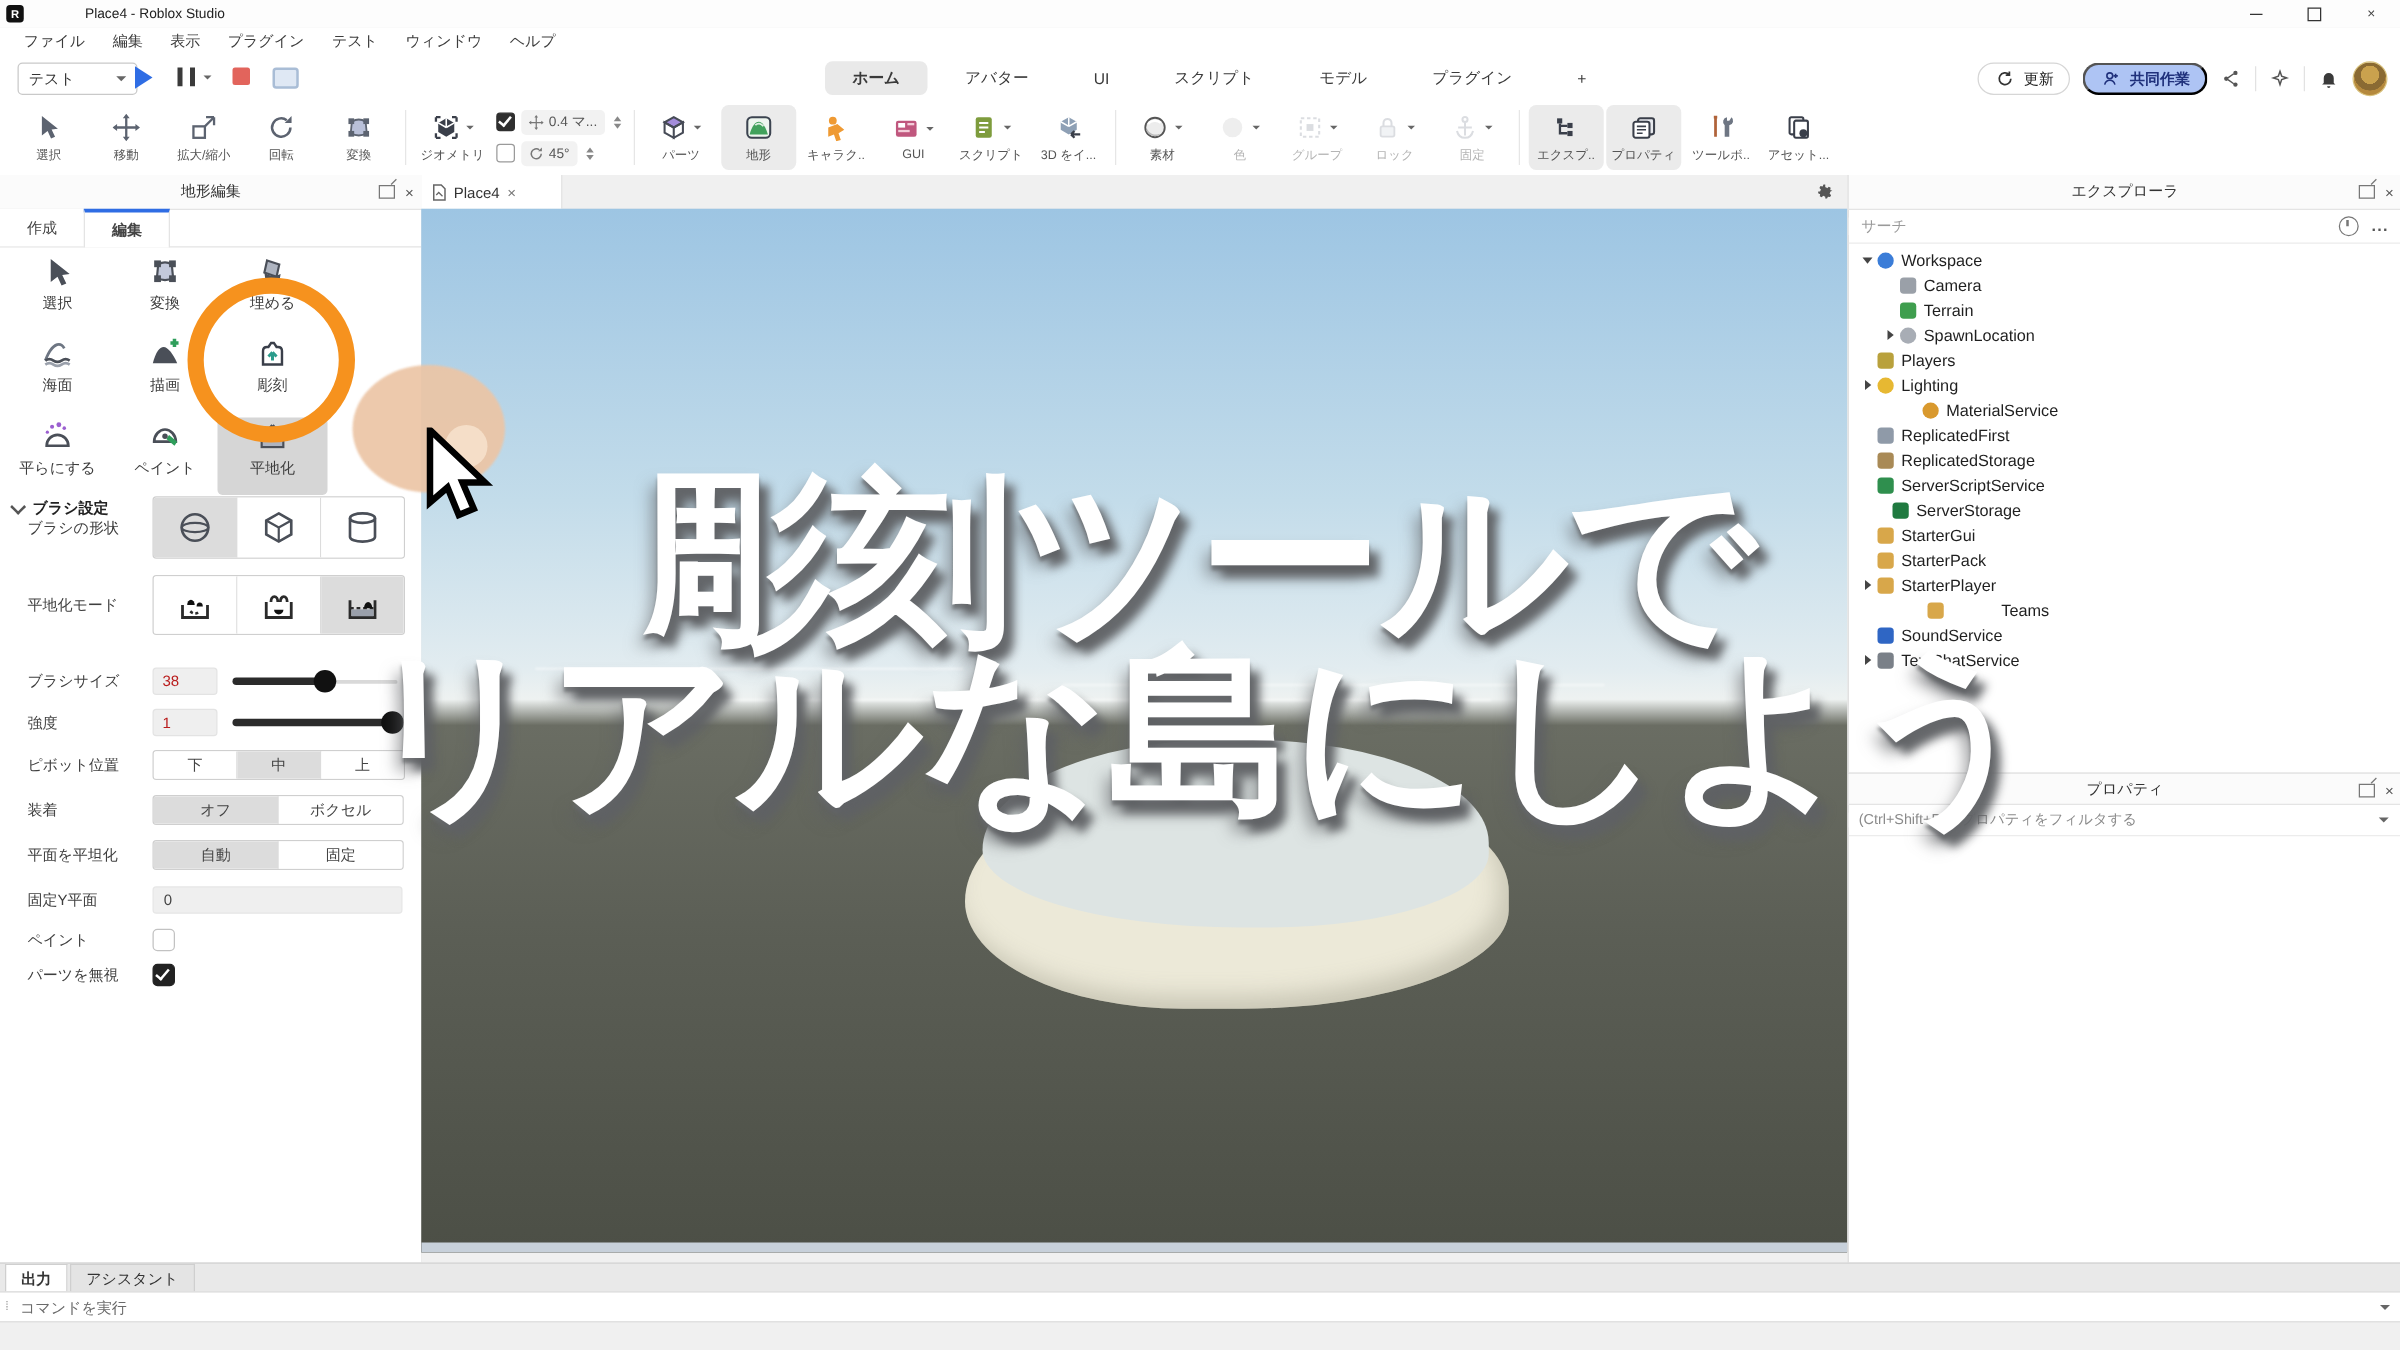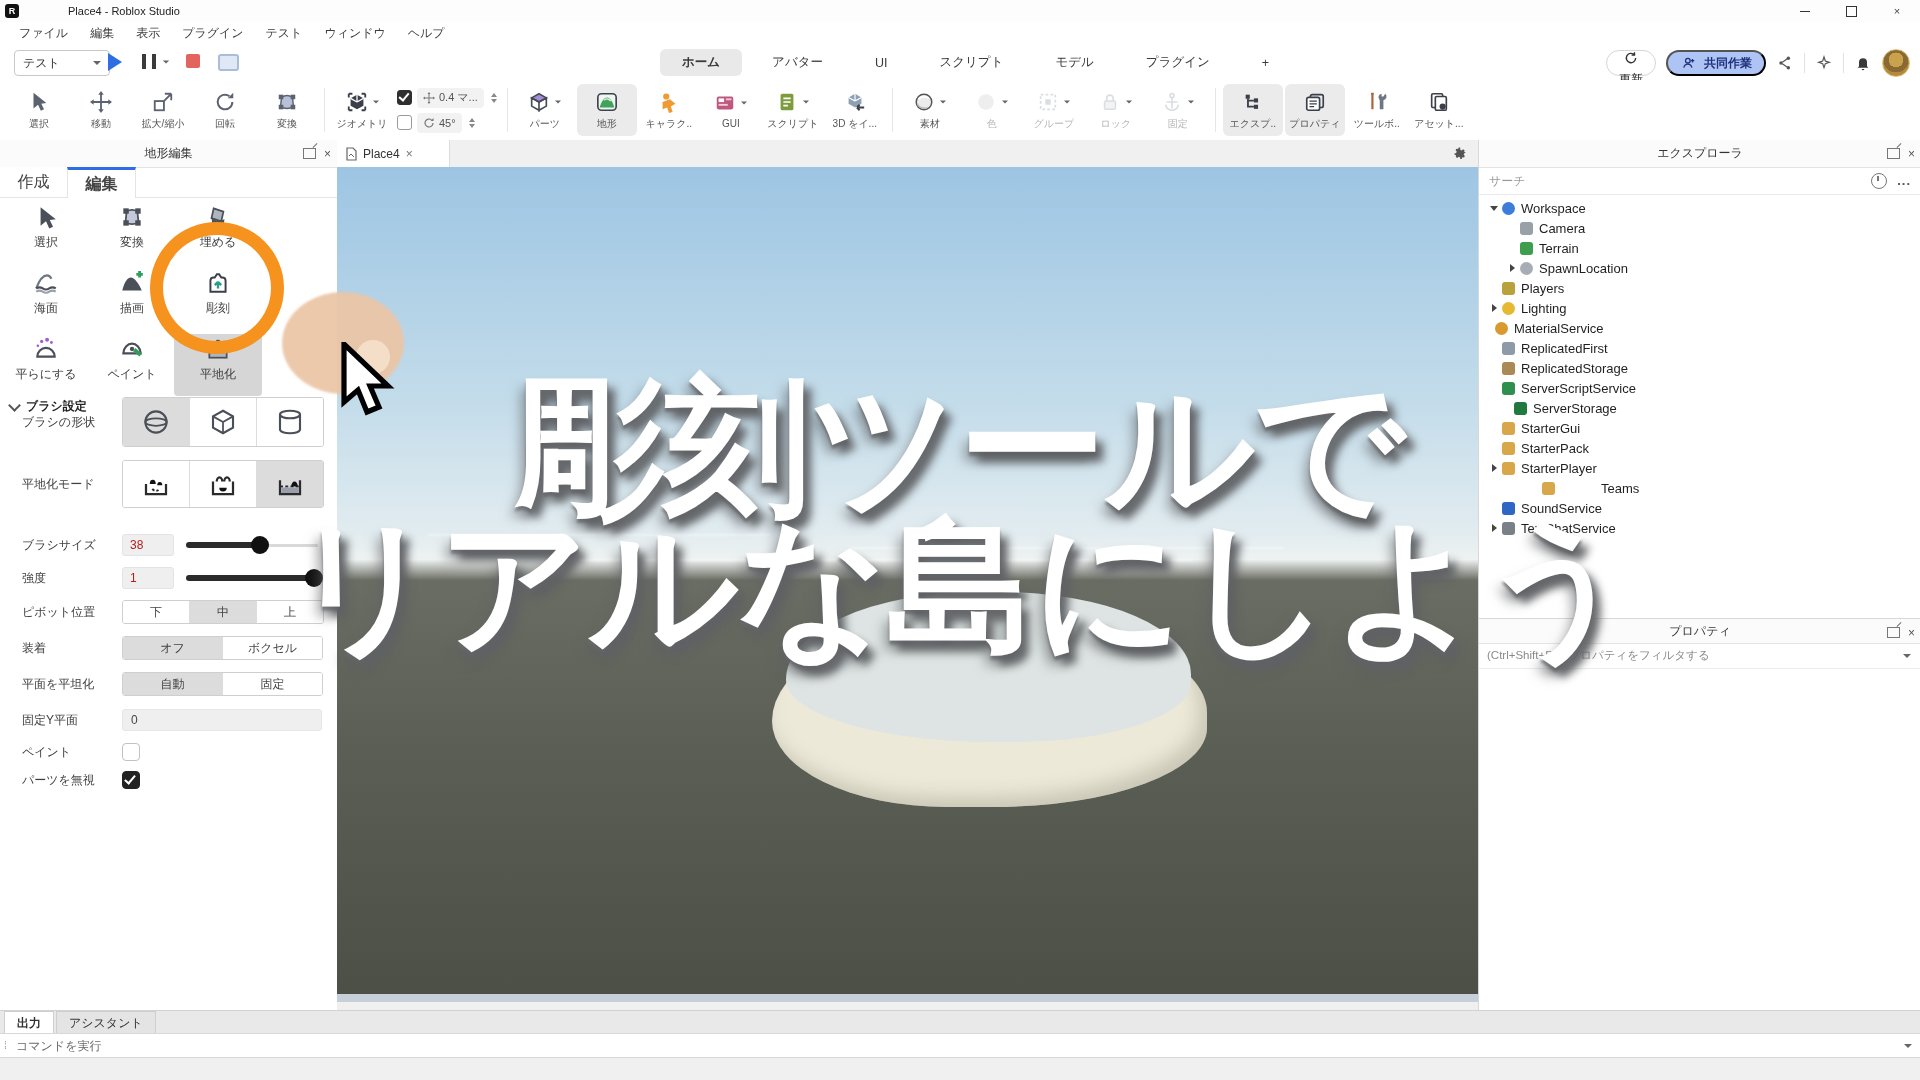--- a/index.html
+++ b/index.html
@@ -24,21 +24,21 @@
   #play-btn{left:108px;top:8px;width:0;height:0;border-top:9px solid transparent;border-bottom:9px solid transparent;border-left:14px solid #2f6de4;}
   #pause-btn{left:142px;top:9px;width:14px;height:15px;display:flex;justify-content:space-between;}
   #pause-btn span{width:4px;height:15px;background:#3a3a3a;}
   #pause-caret{left:162px;top:15px;}
   #stop-btn{left:186px;top:9px;width:14px;height:14px;background:#e2645c;border-radius:2px;}
   #device-icon{left:218px;top:9px;width:17px;height:13px;border:2px solid #a9bdd6;border-radius:3px;background:#dfe8f4;}
   #ribbon-tabs{left:660px;top:4px;height:27px;display:flex;align-items:center;gap:8px;}
   .rtab{padding:5px 22px;font-size:12.5px;color:#3a3a3a;border-radius:6px;white-space:nowrap;}
   .rtab.active{background:#e9e9e9;font-weight:bold;}
   #tb-right{right:10px;top:4px;height:28px;display:flex;align-items:center;gap:10px;}
-  #update-btn{display:flex;align-items:center;gap:6px;border:1px solid #d6d6d6;border-radius:15px;height:26px;padding:0 12px;font-size:12px;color:#222;background:#fff;flex-direction:column;}
+  #update-btn{display:flex;align-items:center;gap:6px;border:1px solid #d6d6d6;border-radius:15px;height:26px;padding:0 12px;font-size:12px;color:#222;background:#fff;}
   #collab-btn{display:flex;align-items:center;gap:6px;border-radius:15px;height:26px;padding:0 12px;font-size:12px;color:#20317c;background:#aec4f4;font-weight:bold;}
   .tb-ico{width:18px;height:18px;display:inline-flex;align-items:center;justify-content:center;color:#555;}
   .vdiv{width:1px;height:20px;background:#e2e2e2;}
   #avatar{width:26px;height:26px;border-radius:50%;background:radial-gradient(circle at 50% 38%, #caa24e 0 35%, #8a6a33 36% 60%, #b5893d 61%);border:1px solid #d9c27d;}
   
   #ribbon{left:0;top:80px;width:1920px;height:60px;background:#fff;border-bottom:1px solid #e2e2e2;display:flex;align-items:stretch;padding-left:8px;}
   .rgroup{display:flex;align-items:stretch;}
   .rsep{width:1px;background:#e6e6e6;margin:8px 6px;}
   .ritem{width:60px;display:flex;flex-direction:column;align-items:center;justify-content:center;gap:3px;border-radius:6px;margin:4px 1px;}
   .ritem .ic{width:24px;height:24px;display:flex;align-items:center;justify-content:center;}
@@ -58,21 +58,21 @@
   .spin .up{border-bottom:4px solid #888;}
   .spin .dn{border-top:4px solid #888;}
   
   #terrain-panel{left:0;top:140px;width:337px;height:870px;background:#fff;border-right:1px solid #d8d8d8;}
   .panel-header{position:relative;height:27px;border-bottom:1px solid #e4e4e4;display:flex;align-items:center;justify-content:center;font-size:12px;color:#333;background:#fbfbfb;}
   .ph-icons{position:absolute;right:6px;top:0;height:27px;display:flex;align-items:center;gap:8px;color:#666;}
   .float-ico{width:11px;height:9px;border:1px solid #777;position:relative;}
   .float-ico::after{content:"";position:absolute;right:-3px;top:-4px;width:6px;height:1px;background:#777;transform:rotate(-45deg);}
   .x-ico{font-size:12px;color:#555;line-height:1;}
   #tt-tabs{position:absolute;left:0;top:27px;width:100%;height:30px;display:flex;border-bottom:1px solid #e4e4e4;}
-  .ttab{width:67px;display:flex;align-items:center;justify-content:center;font-size:16px;color:#444;background:#fff;}
+  .ttab{width:67px;display:flex;align-items:center;justify-content:center;font-size:12px;color:#444;background:#fff;}
   .ttab.active{border-top:3px solid #2f6de4;border-left:1px solid #e4e4e4;border-right:1px solid #e4e4e4;margin-bottom:-1px;background:#fff;font-weight:bold;}
   #tool-grid{position:absolute;left:0;top:60px;width:300px;height:200px;}
   .tool{position:absolute;width:88px;height:62px;display:flex;flex-direction:column;align-items:center;gap:2px;border-radius:4px;}
   .tool .ic{width:32px;height:30px;display:flex;align-items:center;justify-content:center;}
   .tool .lb{font-size:12px;color:#3e3e3e;white-space:nowrap;}
   .tool.selected{background:#d6d6d6;}
   #brush-section-h{position:absolute;left:10px;top:258px;font-size:12px;font-weight:bold;color:#222;display:flex;gap:7px;align-items:center;}
   .chev{width:7px;height:7px;border-right:2px solid #555;border-bottom:2px solid #555;transform:rotate(45deg);margin-top:-3px;}
   .brow{position:absolute;left:0;width:337px;display:flex;align-items:center;}
   .brow .blabel{position:absolute;left:22px;font-size:12px;color:#3e3e3e;white-space:nowrap;}
@@ -829,21 +829,21 @@
           <span class="tico" style="background: rgb(185, 161, 60); border-radius: 3px;"></span>
           <span>Players</span>
         </div>
         <div class="trow" style="padding-left: 10px;">
           <span class="exp">
             <span class="tri-r"></span>
           </span>
           <span class="tico" style="background: rgb(231, 184, 50); border-radius: 50%;"></span>
           <span>Lighting</span>
         </div>
-        <div class="trow" style="padding-left: 3px;">
+        <div class="trow" style="padding-left: 26px; margin-left: 20px;">
           <span class="exp"></span>
           <span class="tico" style="background: rgb(217, 153, 46); border-radius: 50%;"></span>
           <span>MaterialService</span>
         </div>
         <div class="trow" style="padding-left: 10px;">
           <span class="exp"></span>
           <span class="tico" style="background: rgb(143, 154, 168); border-radius: 3px;"></span>
           <span>ReplicatedFirst</span>
         </div>
         <div class="trow" style="padding-left: 10px;">

